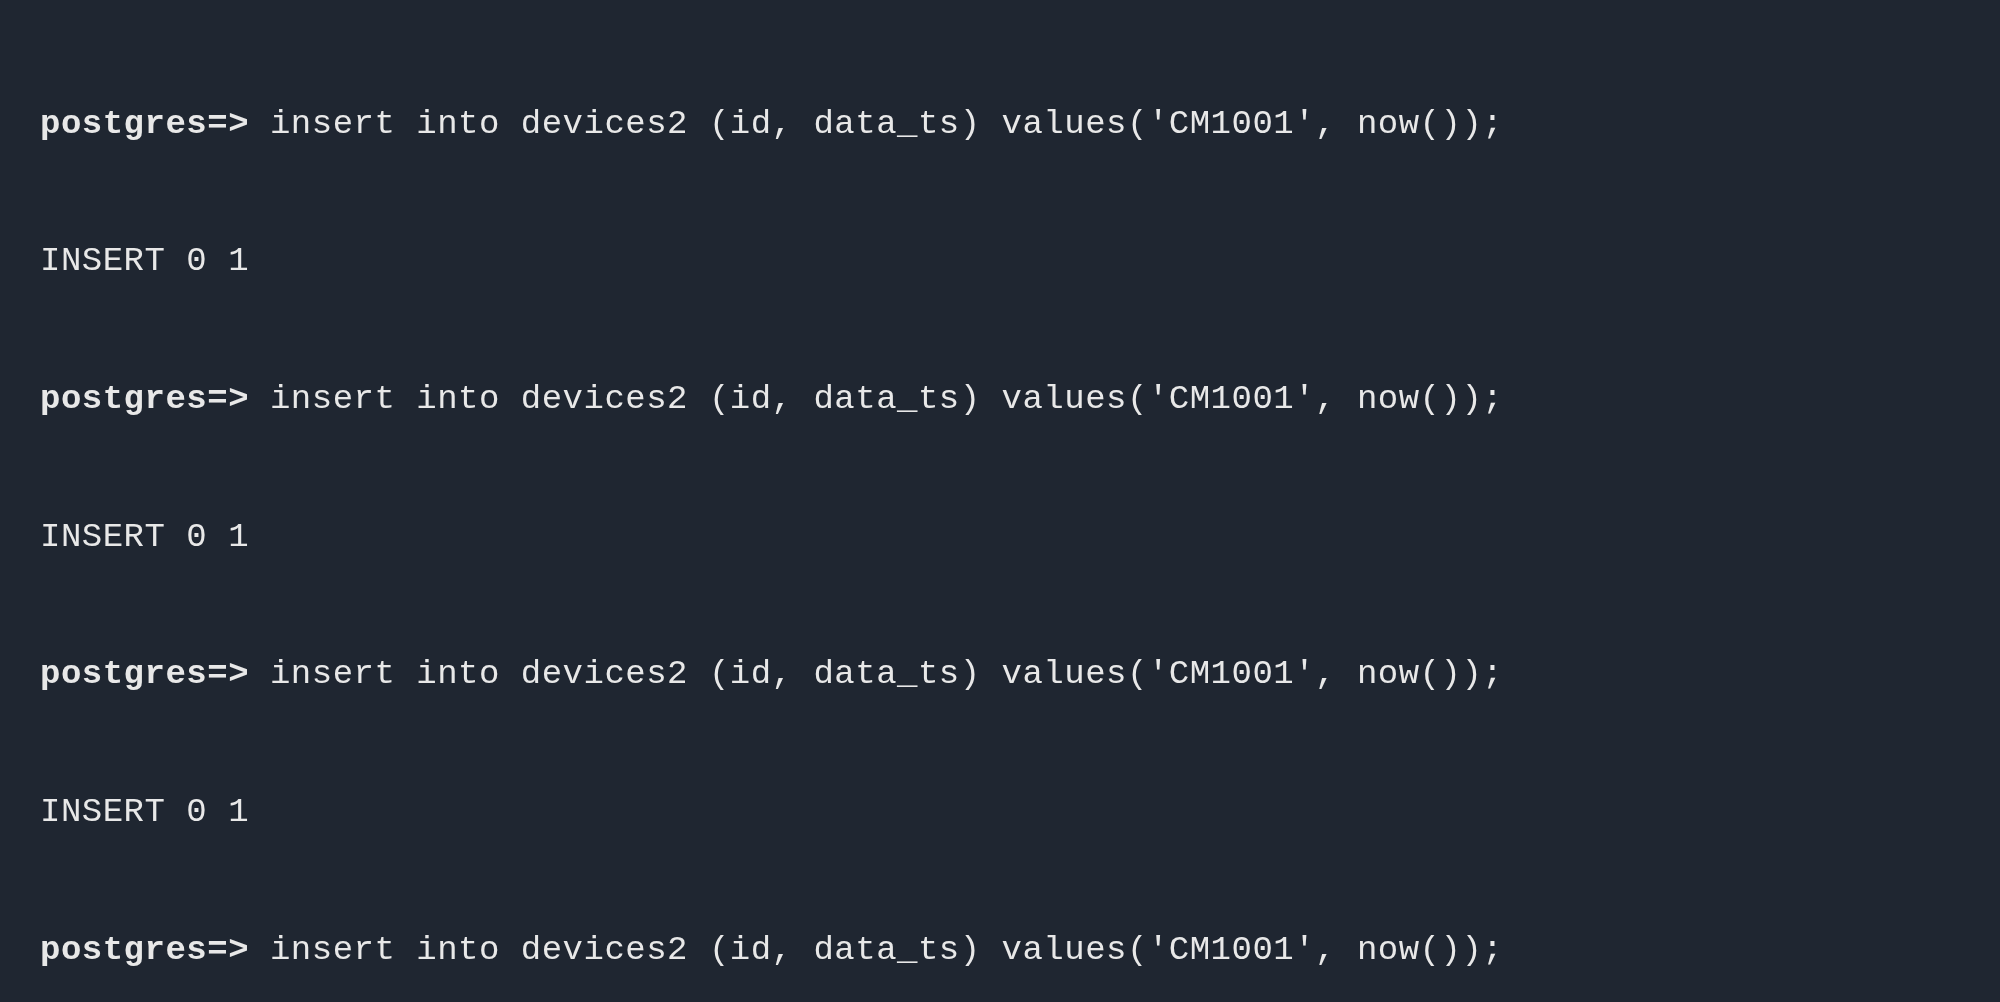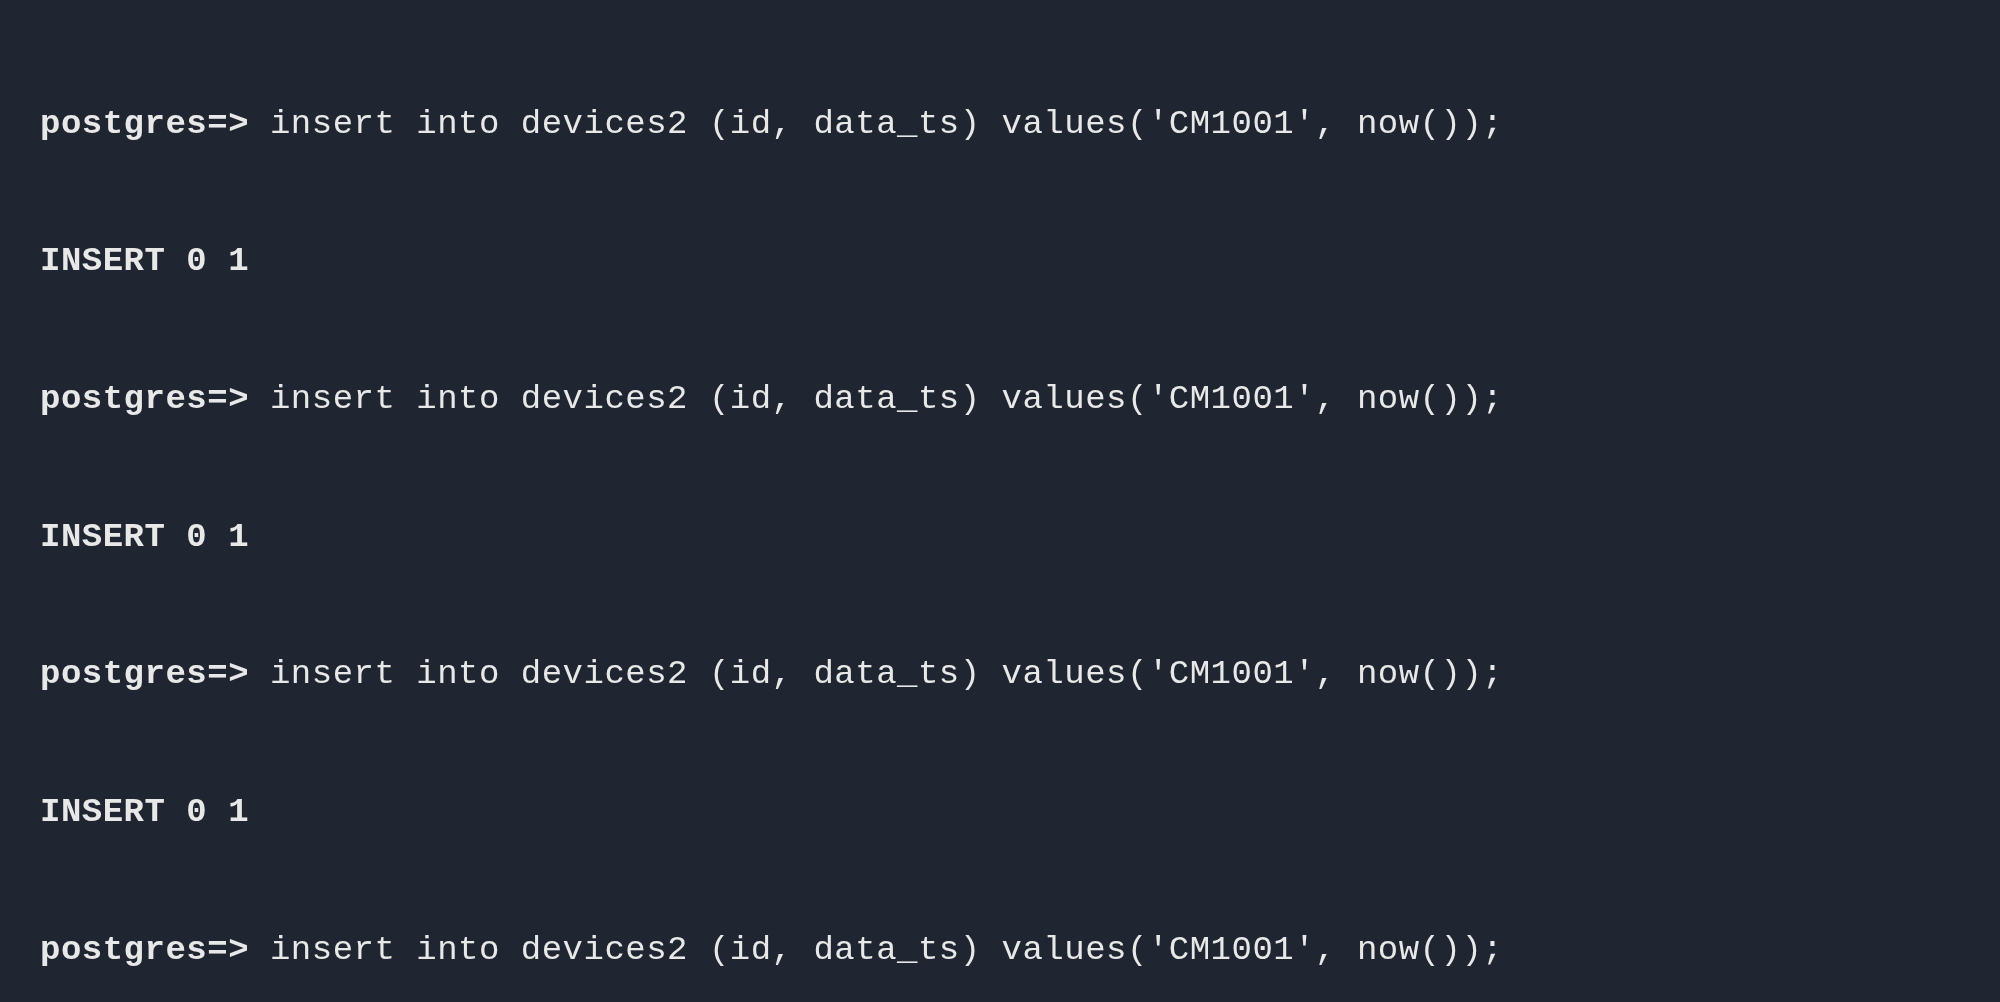--- a/index.html
+++ b/index.html
@@ -30,21 +30,20 @@
     .prompt-text {
       display: inline;
       font-weight: bold;
     }
     .command-text {
       display: inline;
       margin-top: 24px;
     }
     .response-text {
       display: inline;
-      font-weight: bold;
     }
   </style>
 </head>
 <body>
 
 <div class="terminal">
   <div class="line"><span class="prompt-text">postgres=&gt; </span><span class="command-text">insert into devices2 (id, data_ts) values('CM1001', now());</span></div>
   <div class="line"><span class="response-text">INSERT 0 1</span></div>
   <div class="line"><span class="prompt-text">postgres=&gt; </span><span class="command-text">insert into devices2 (id, data_ts) values('CM1001', now());</span></div>
   <div class="line"><span class="response-text">INSERT 0 1</span></div>

